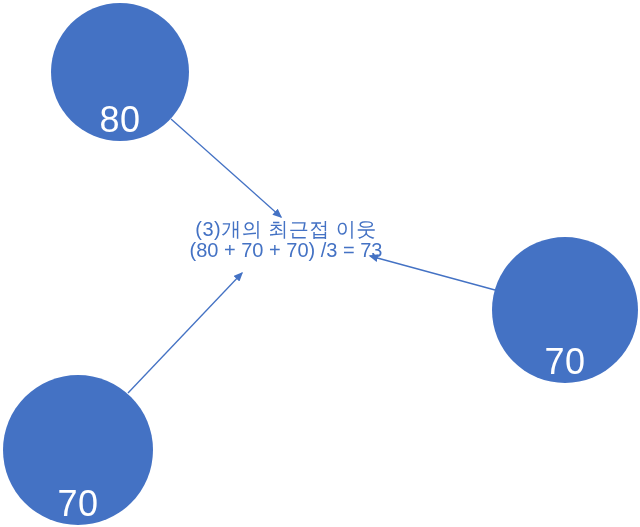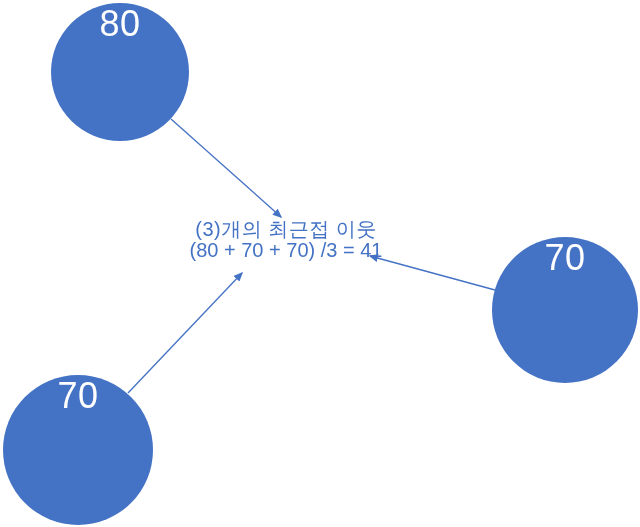--- a/index.html
+++ b/index.html
@@ -21,21 +21,21 @@
   .arrow-layer {
     position: absolute;
     left: 0; top: 0;
     width: 640px; height: 527px;
   }
   .node {
     position: absolute;
     border-radius: 50%;
     background: var(--accent);
     display: flex;
-    align-items: flex-start;
+    align-items: flex-end;
     justify-content: center;
   }
   .node-label {
     color: #FFFFFF;
     font-size: 36px;
     font-weight: 400;
     letter-spacing: 0.5px;
   }
   .node-top-left   { left: 51px;  top: 3px;   width: 138px; height: 138px; }
   .node-right      { left: 492px; top: 237px; width: 146px; height: 146px; }
@@ -77,16 +77,16 @@
   <div class="node node-right">
     <span class="node-label">70</span>
   </div>
 
   <div class="node node-bottom-left">
     <span class="node-label">70</span>
   </div>
 
   <div class="annotation">
     <div class="line1">(3)개의 최근접 이웃</div>
-    <div class="line2">(80 + 70 + 70) /3 = 41</div>
+    <div class="line2">(80 + 70 + 70) /3 = 73</div>
   </div>
 
 </div>
 
 </body></html>

